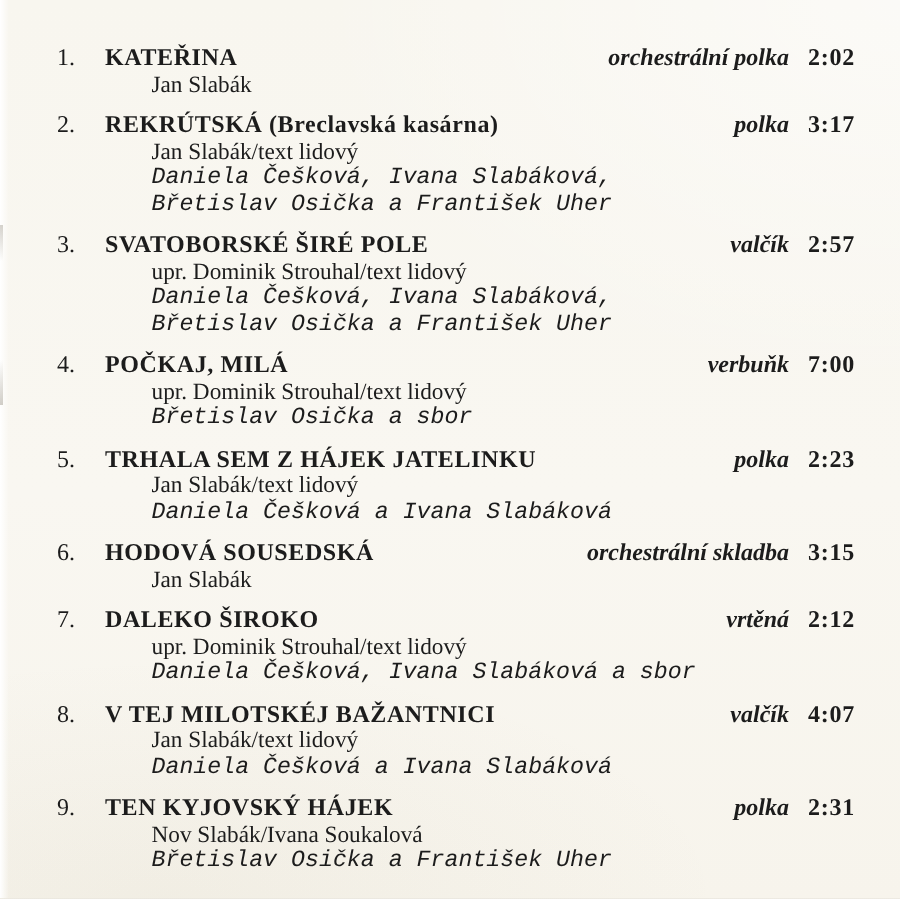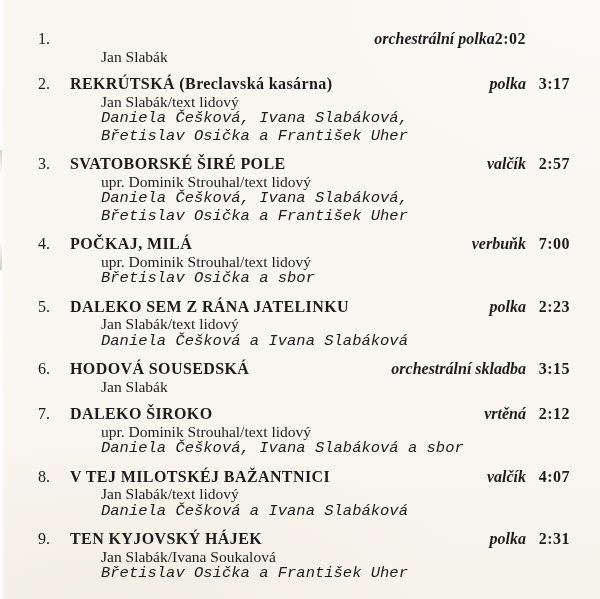--- a/index.html
+++ b/index.html
@@ -88,20 +88,21 @@
   }
 </style>
 </head>
 <body>
 
 <div class="page">
   <div class="tracklist" id="tracklist">
   <div class="track">
     <div class="track-row">
       <span class="num">1.</span>
+      <span class="title">KATEŘINA</span>
       <span class="genre">orchestrální polka</span>
       <span class="time">2:02</span>
     </div>
     <div class="credits">
           <div class="credit-line">Jan Slabák</div>
         </div>
   </div>
 
   <div class="track">
     <div class="track-row">
@@ -140,21 +141,21 @@
     </div>
     <div class="credits">
           <div class="credit-line">upr. Dominik Strouhal/text lidový</div>
           <div class="credit-line italic">Břetislav Osička a sbor</div>
         </div>
   </div>
 
   <div class="track">
     <div class="track-row">
       <span class="num">5.</span>
-      <span class="title">DALEKO SEM Z RÁNA JATELINKU</span>
+      <span class="title">TRHALA SEM Z HÁJEK JATELINKU</span>
       <span class="genre">polka</span>
       <span class="time">2:23</span>
     </div>
     <div class="credits">
           <div class="credit-line">Jan Slabák/text lidový</div>
           <div class="credit-line italic">Daniela Češková a Ivana Slabáková</div>
         </div>
   </div>
 
   <div class="track">
@@ -196,18 +197,18 @@
   </div>
 
   <div class="track">
     <div class="track-row">
       <span class="num">9.</span>
       <span class="title">TEN KYJOVSKÝ HÁJEK</span>
       <span class="genre">polka</span>
       <span class="time">2:31</span>
     </div>
     <div class="credits">
-          <div class="credit-line">Jan Slabák/Ivana Soukalová</div>
+          <div class="credit-line">Nov Slabák/Ivana Soukalová</div>
           <div class="credit-line italic">Břetislav Osička a František Uher</div>
         </div>
   </div>
 </div>
 </div>
 
 </body></html>

